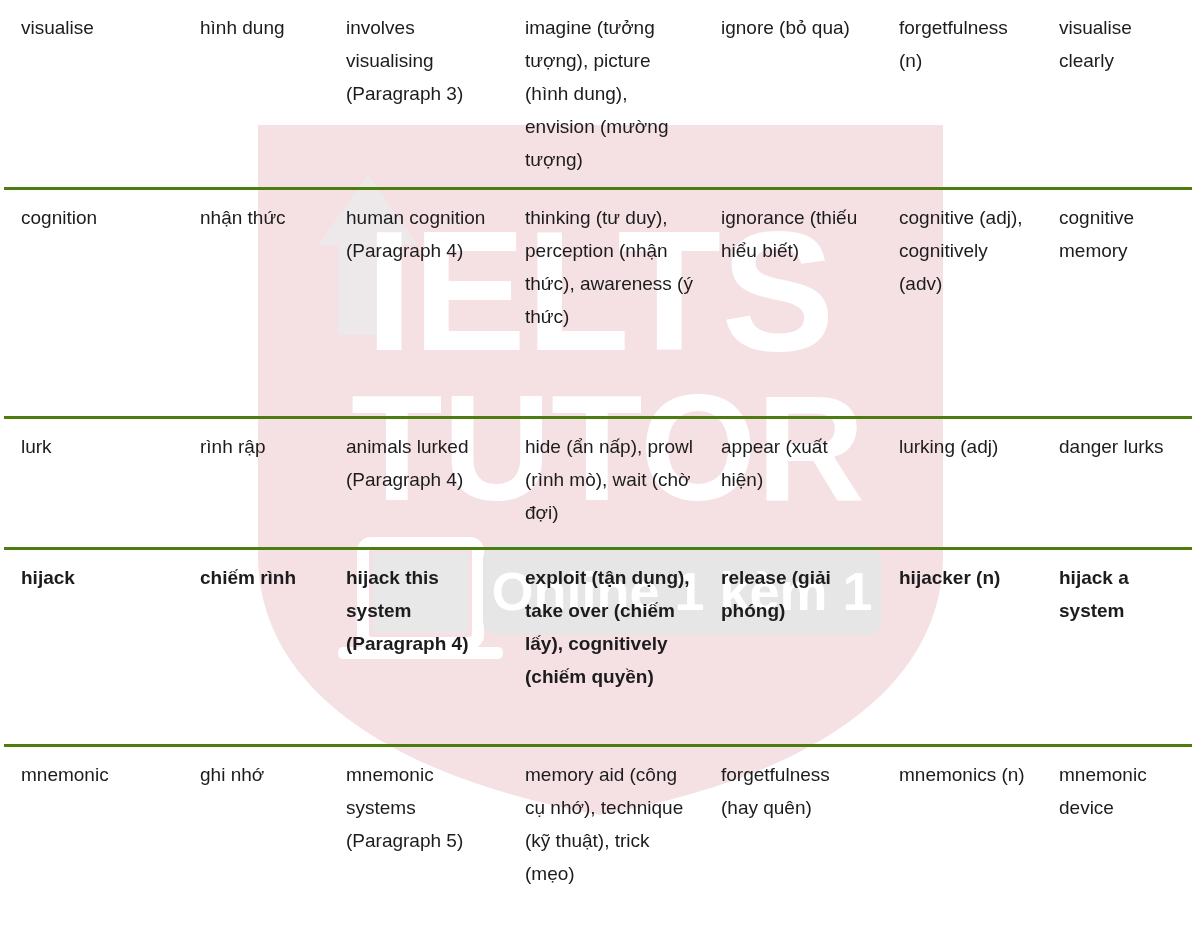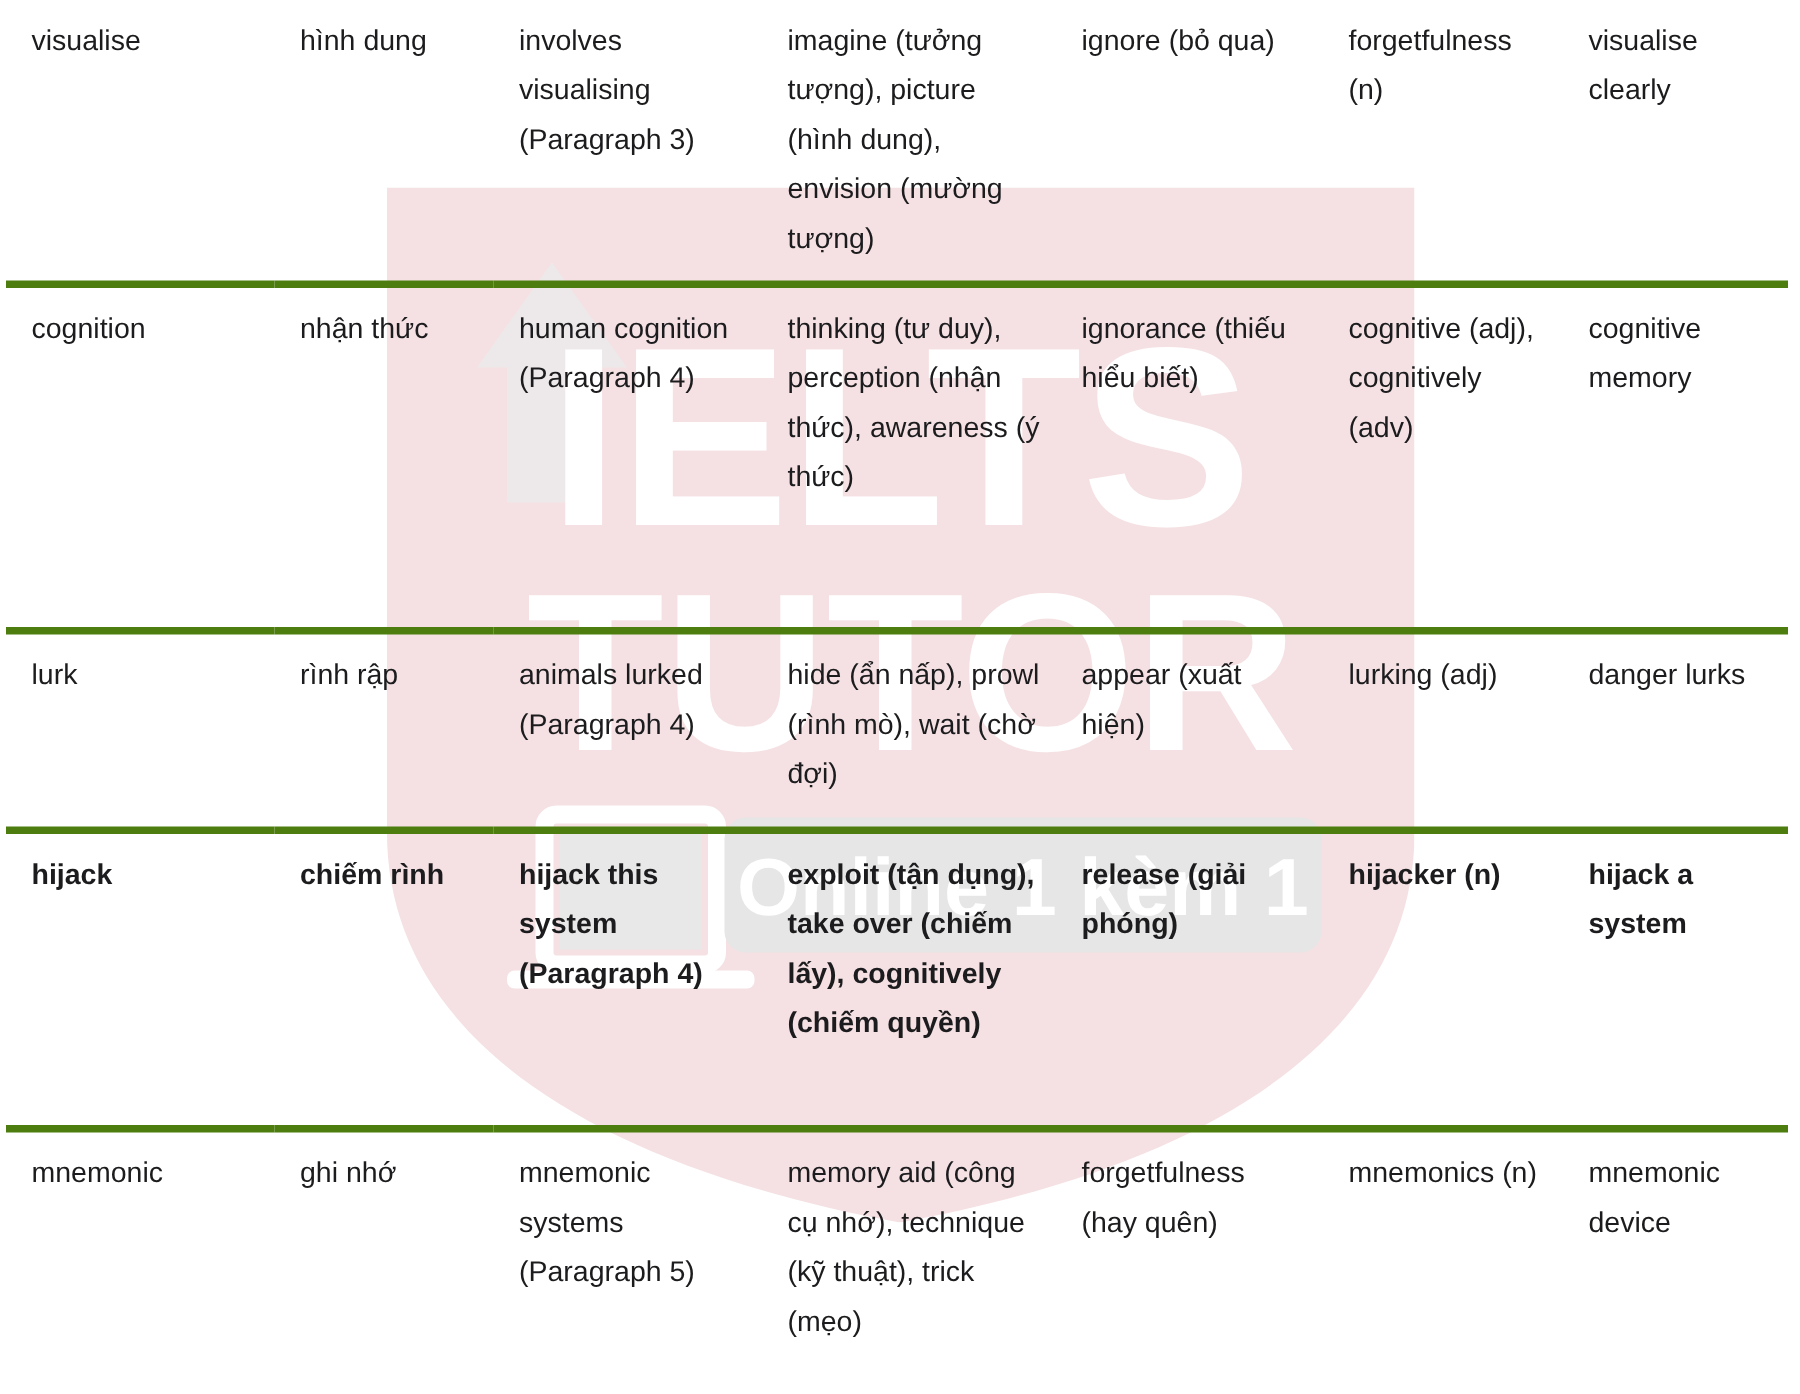--- a/index.html
+++ b/index.html
@@ -33,21 +33,21 @@
     width: 1188px;
     border-collapse: collapse;
     table-layout: fixed;
     margin-left: 4px;
   }
   table.vocab td {
     vertical-align: top;
     font-size: 19px;
     line-height: 33px;
     padding: 11px 10px 11px 17px;
-    border-bottom: 5px solid #4d7c0f;
+    border-bottom: 3px solid #4d7c0f;
     word-wrap: break-word;
   }
   table.vocab tr:last-child td { border-bottom: none; }
   col.c1 { width: 179px; }
   col.c2 { width: 146px; }
   col.c3 { width: 179px; }
   col.c4 { width: 196px; }
   col.c5 { width: 178px; }
   col.c6 { width: 160px; }
   col.c7 { width: 150px; }

